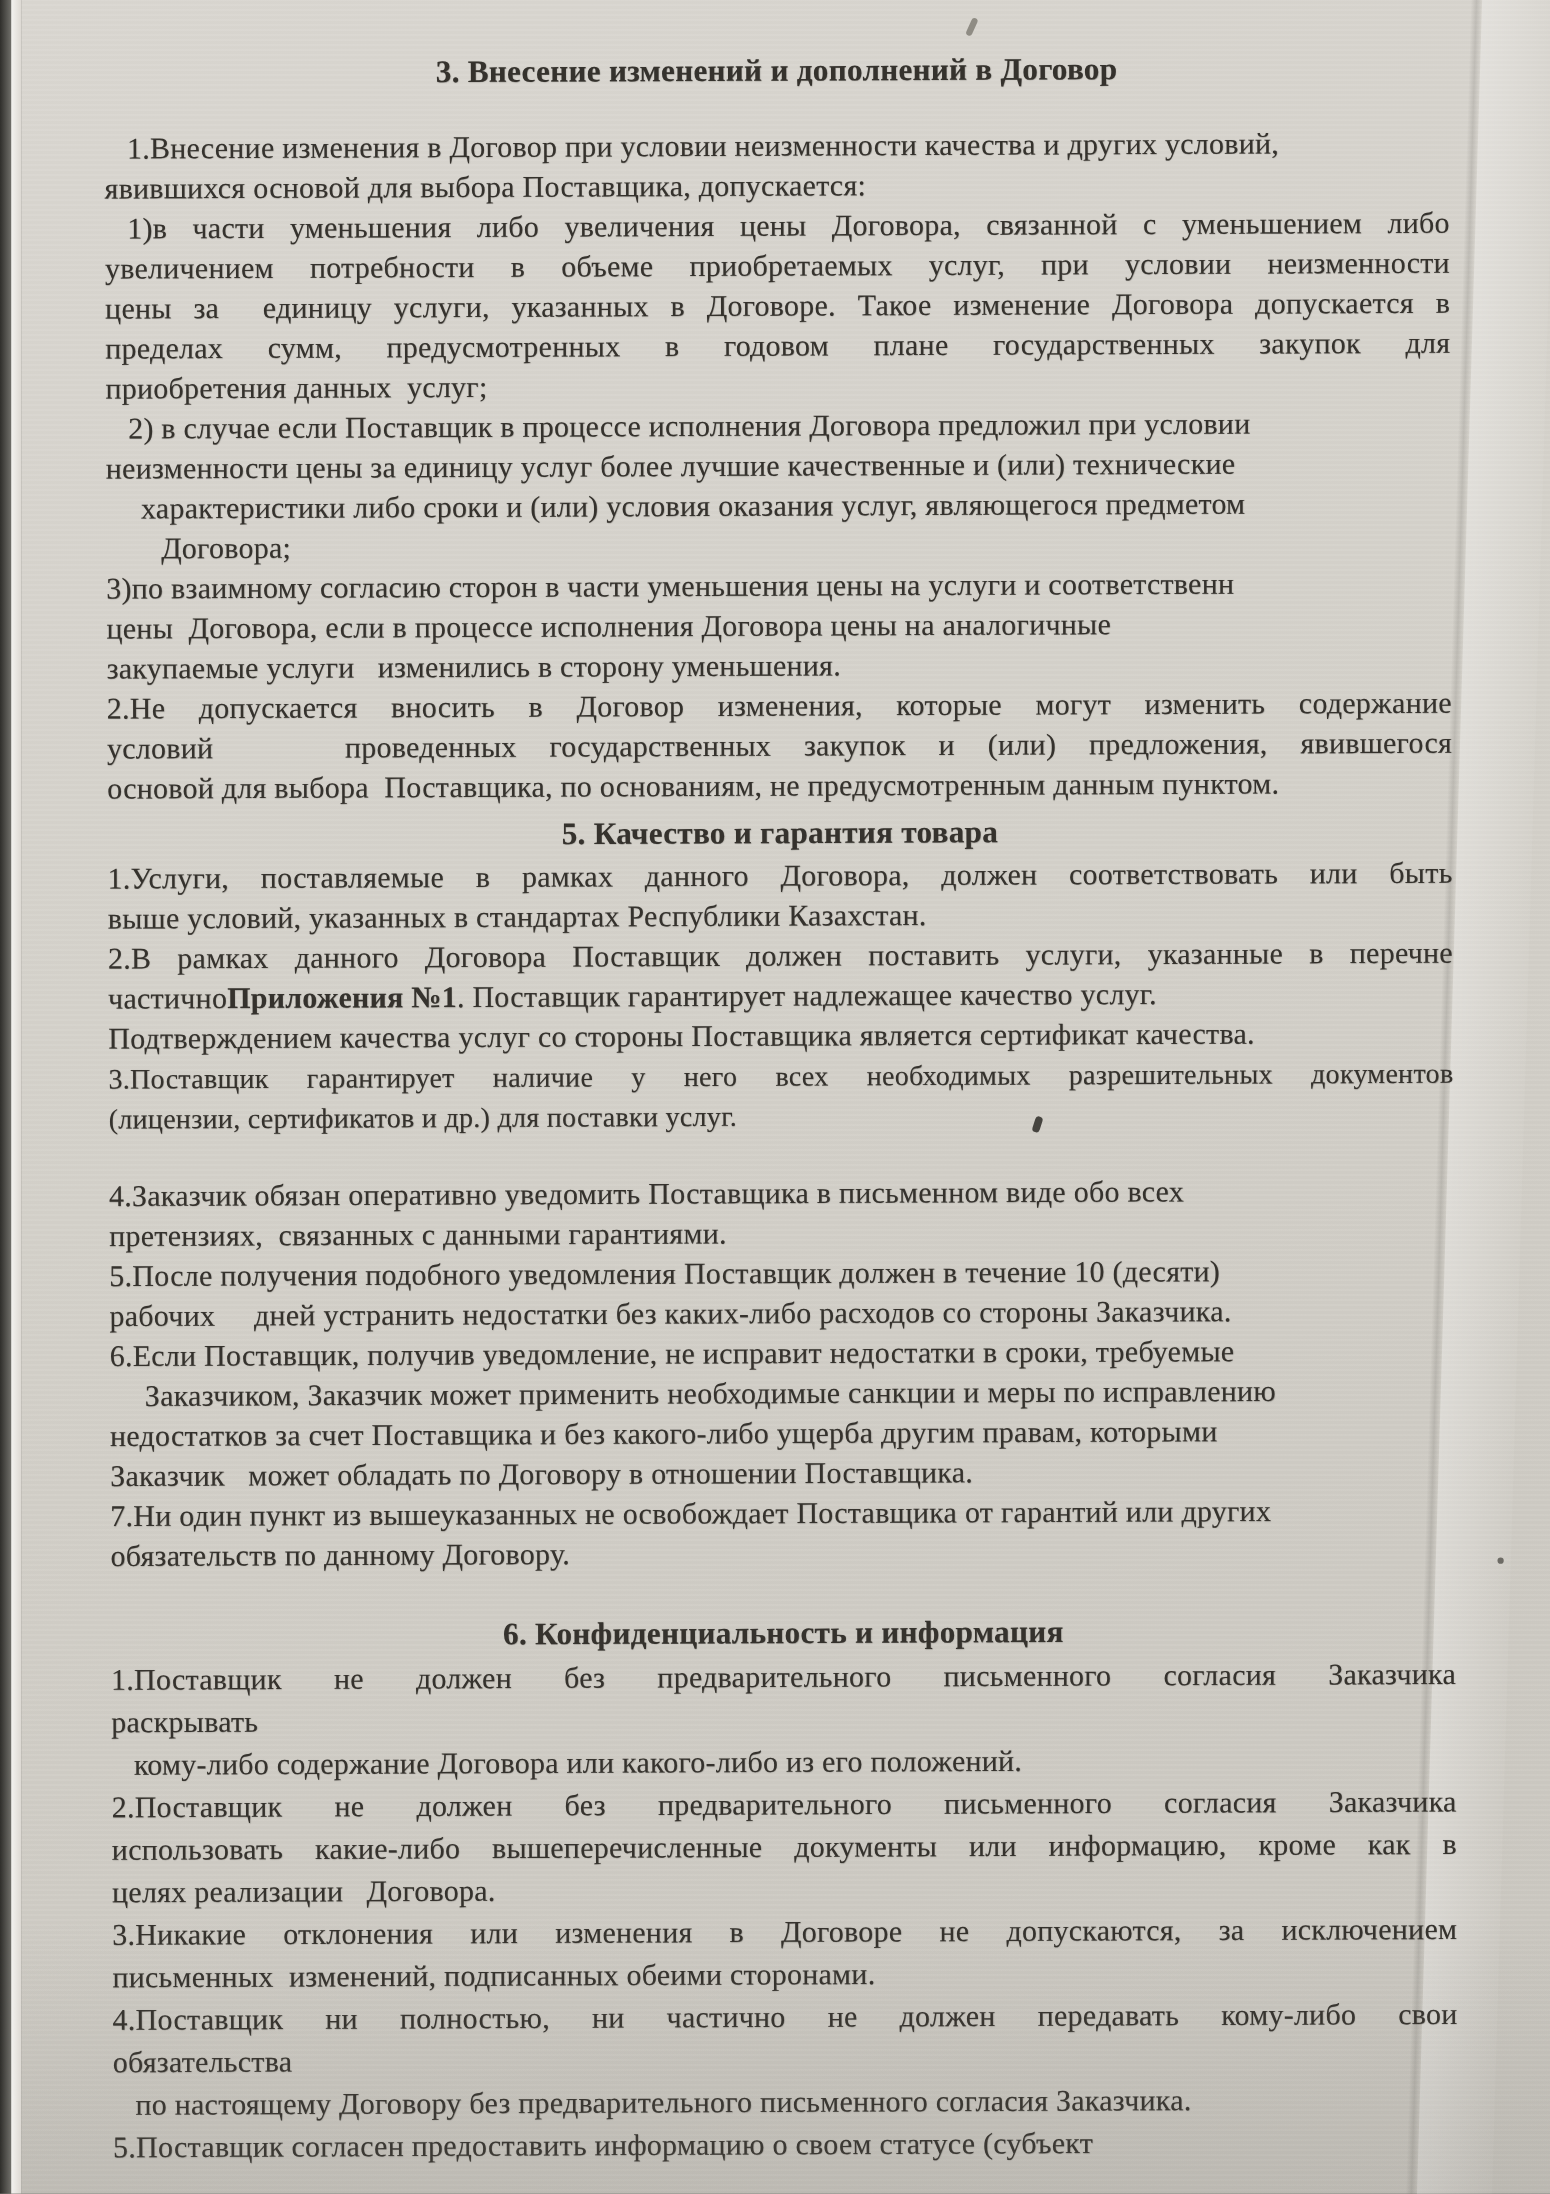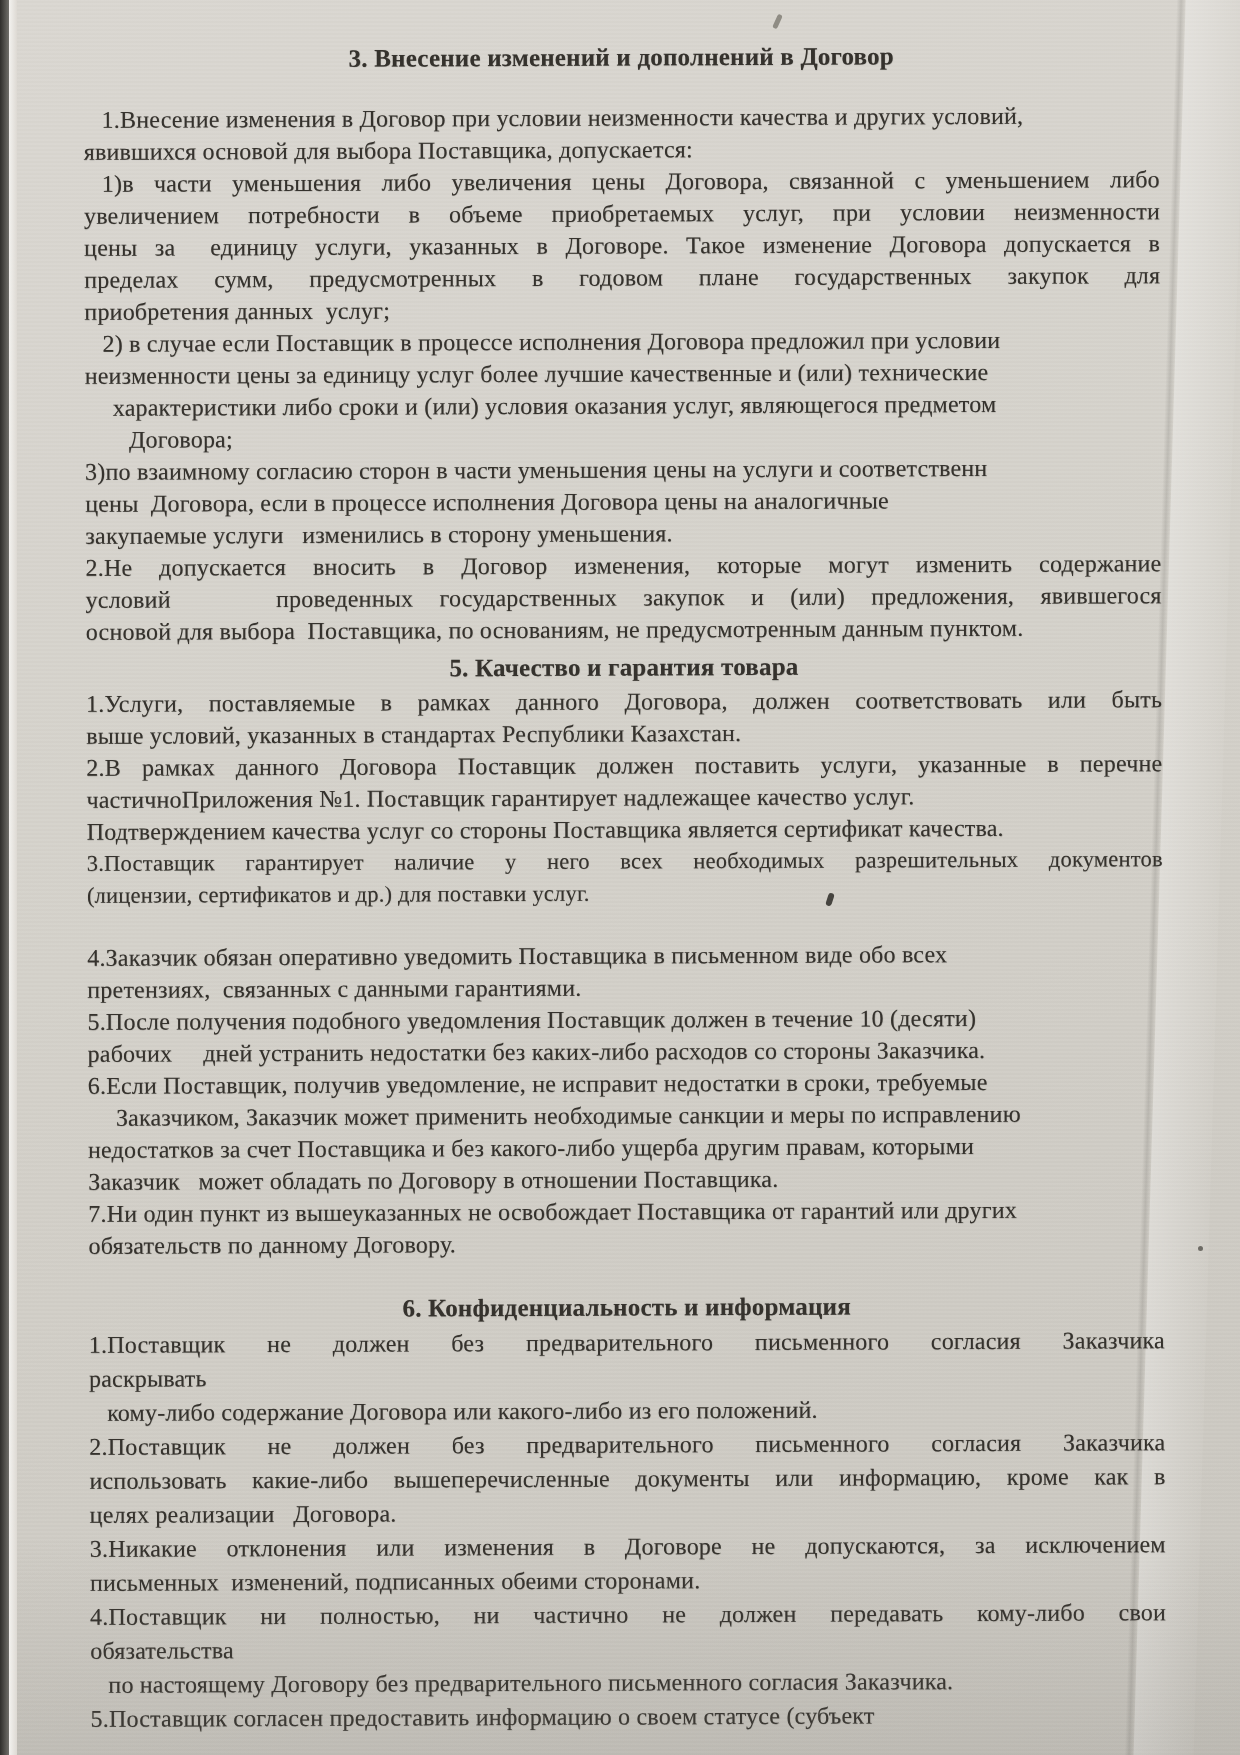--- a/index.html
+++ b/index.html
@@ -61,21 +61,21 @@
     text-align:center;font-weight:bold;font-size:25px;line-height:36px;margin-top:4px;
   }
   .line{font-size:24px;line-height:32px;white-space:normal;}
   .sec-2 .line{line-height:34px;}
   .j{text-align:justify;text-align-last:justify;}
   .i1{padding-left:18px;}
   .i2{padding-left:28px;}
   .i3{padding-left:44px;}
   .sm{font-size:22.5px;}
   .gap{width:100%;}
-  b{font-weight:normal;}
+  b{font-weight:bold;}
 </style>
 </head>
 <body>
 
 <div class="scene">
   <div class="edge-dark"></div>
   <div class="edge-light"></div>
   <div class="paper">
     <div class="crease"></div>
     <div class="crease-light"></div>

